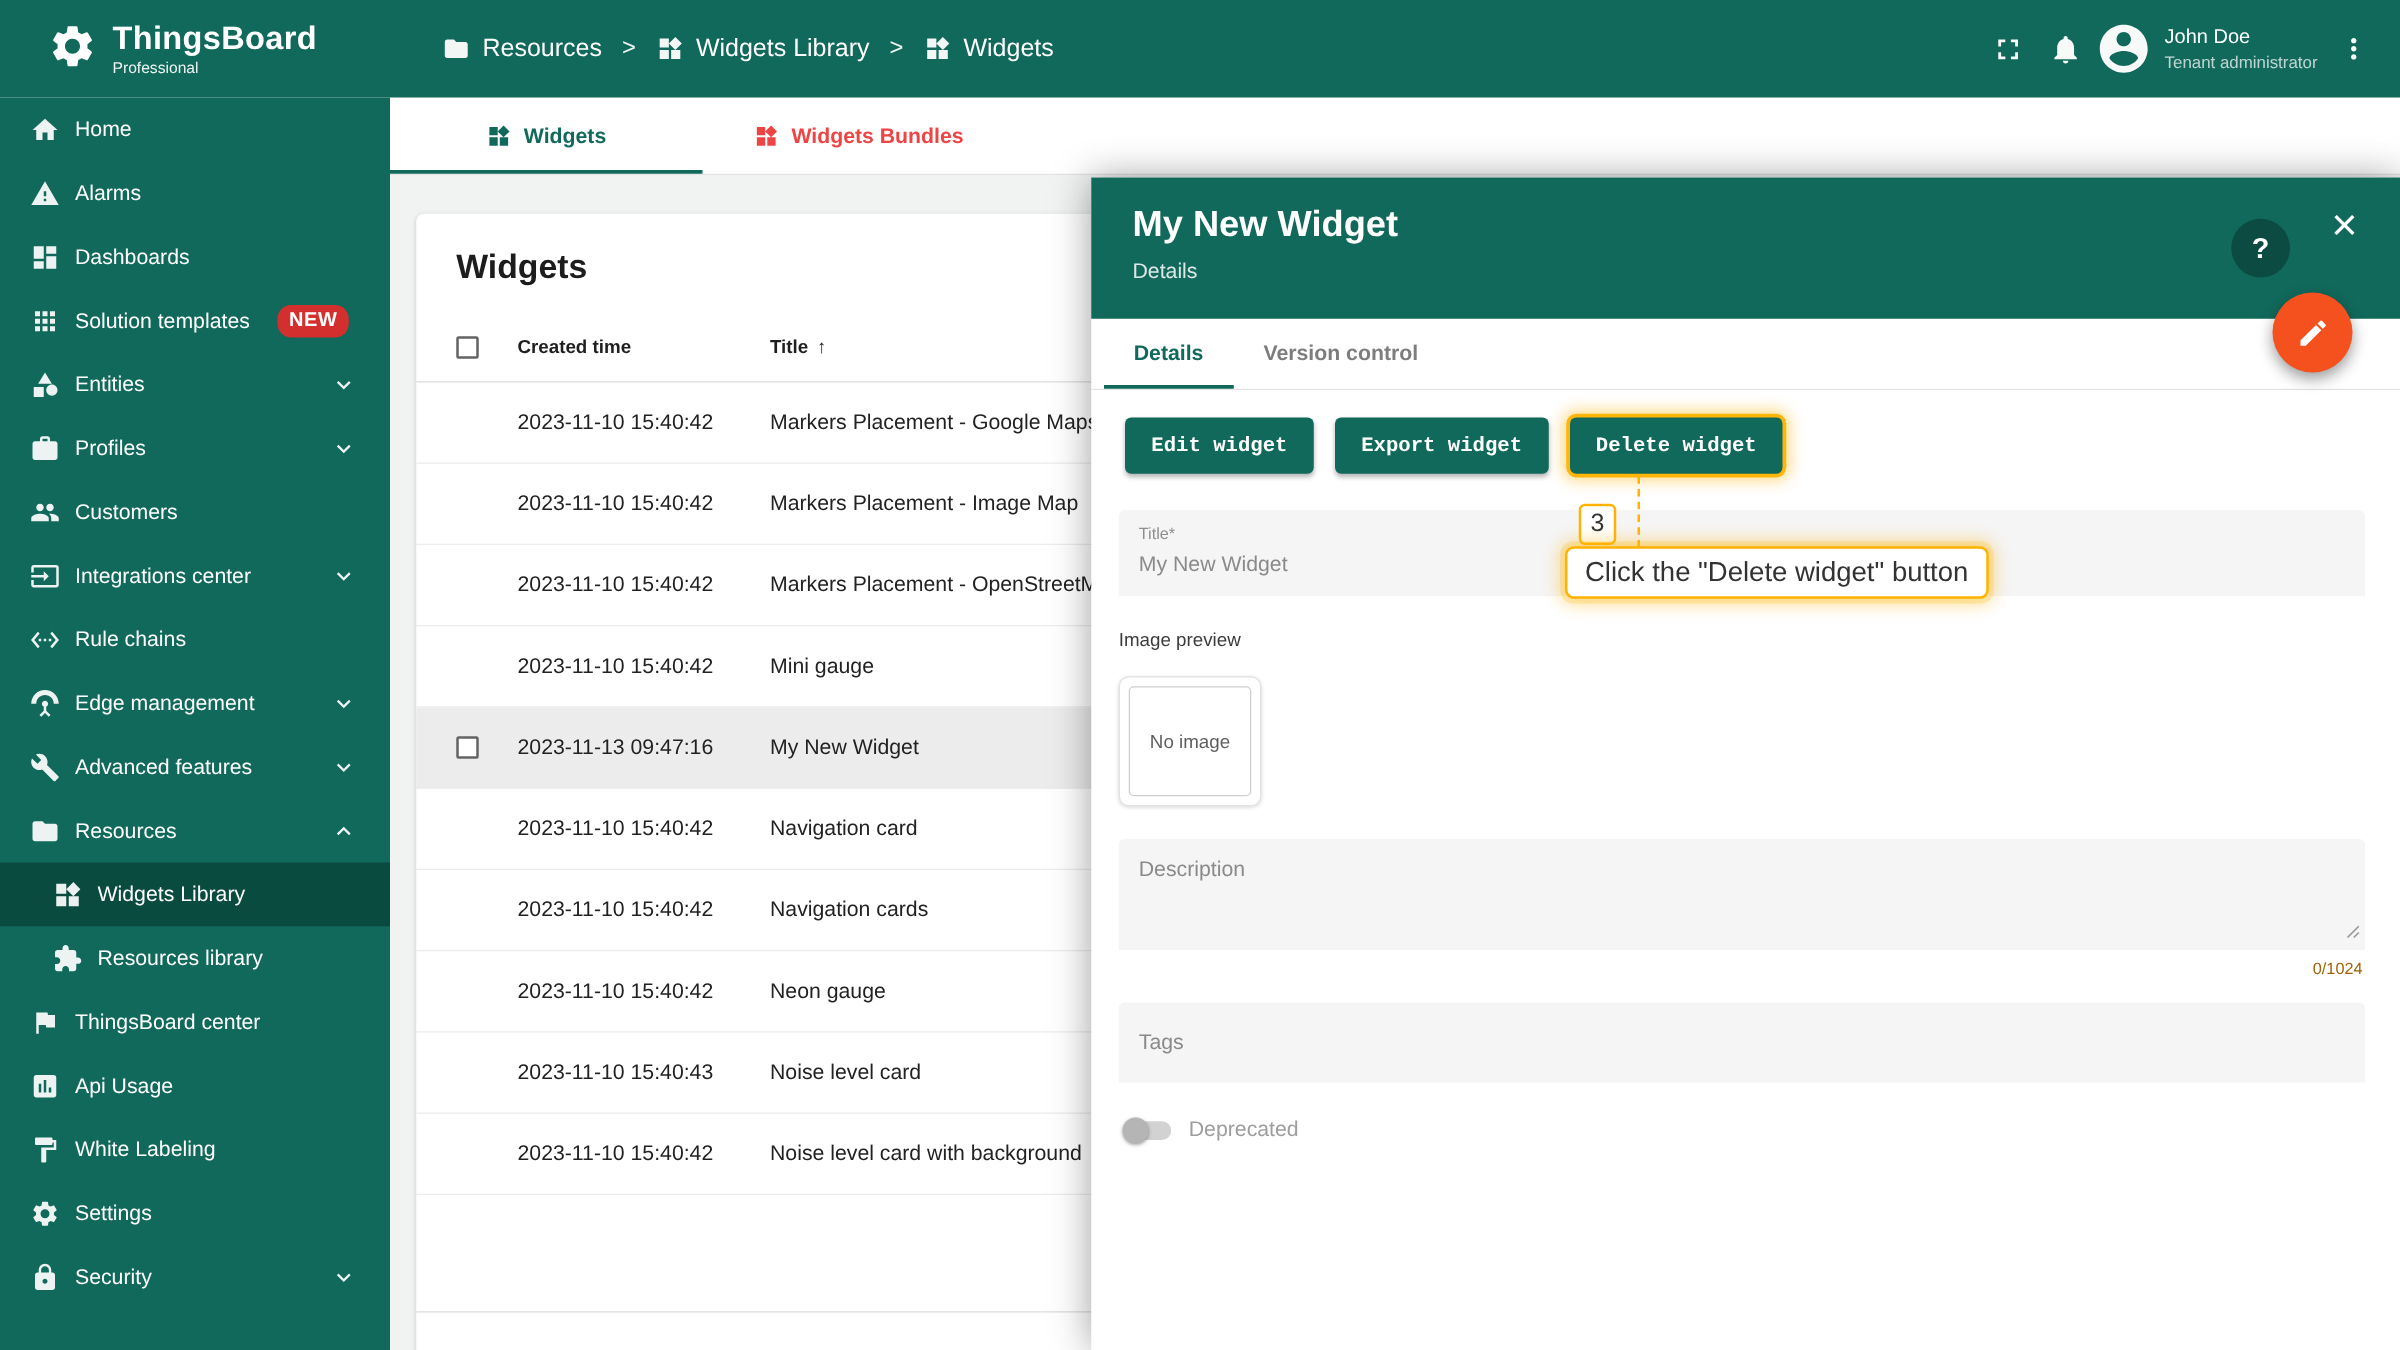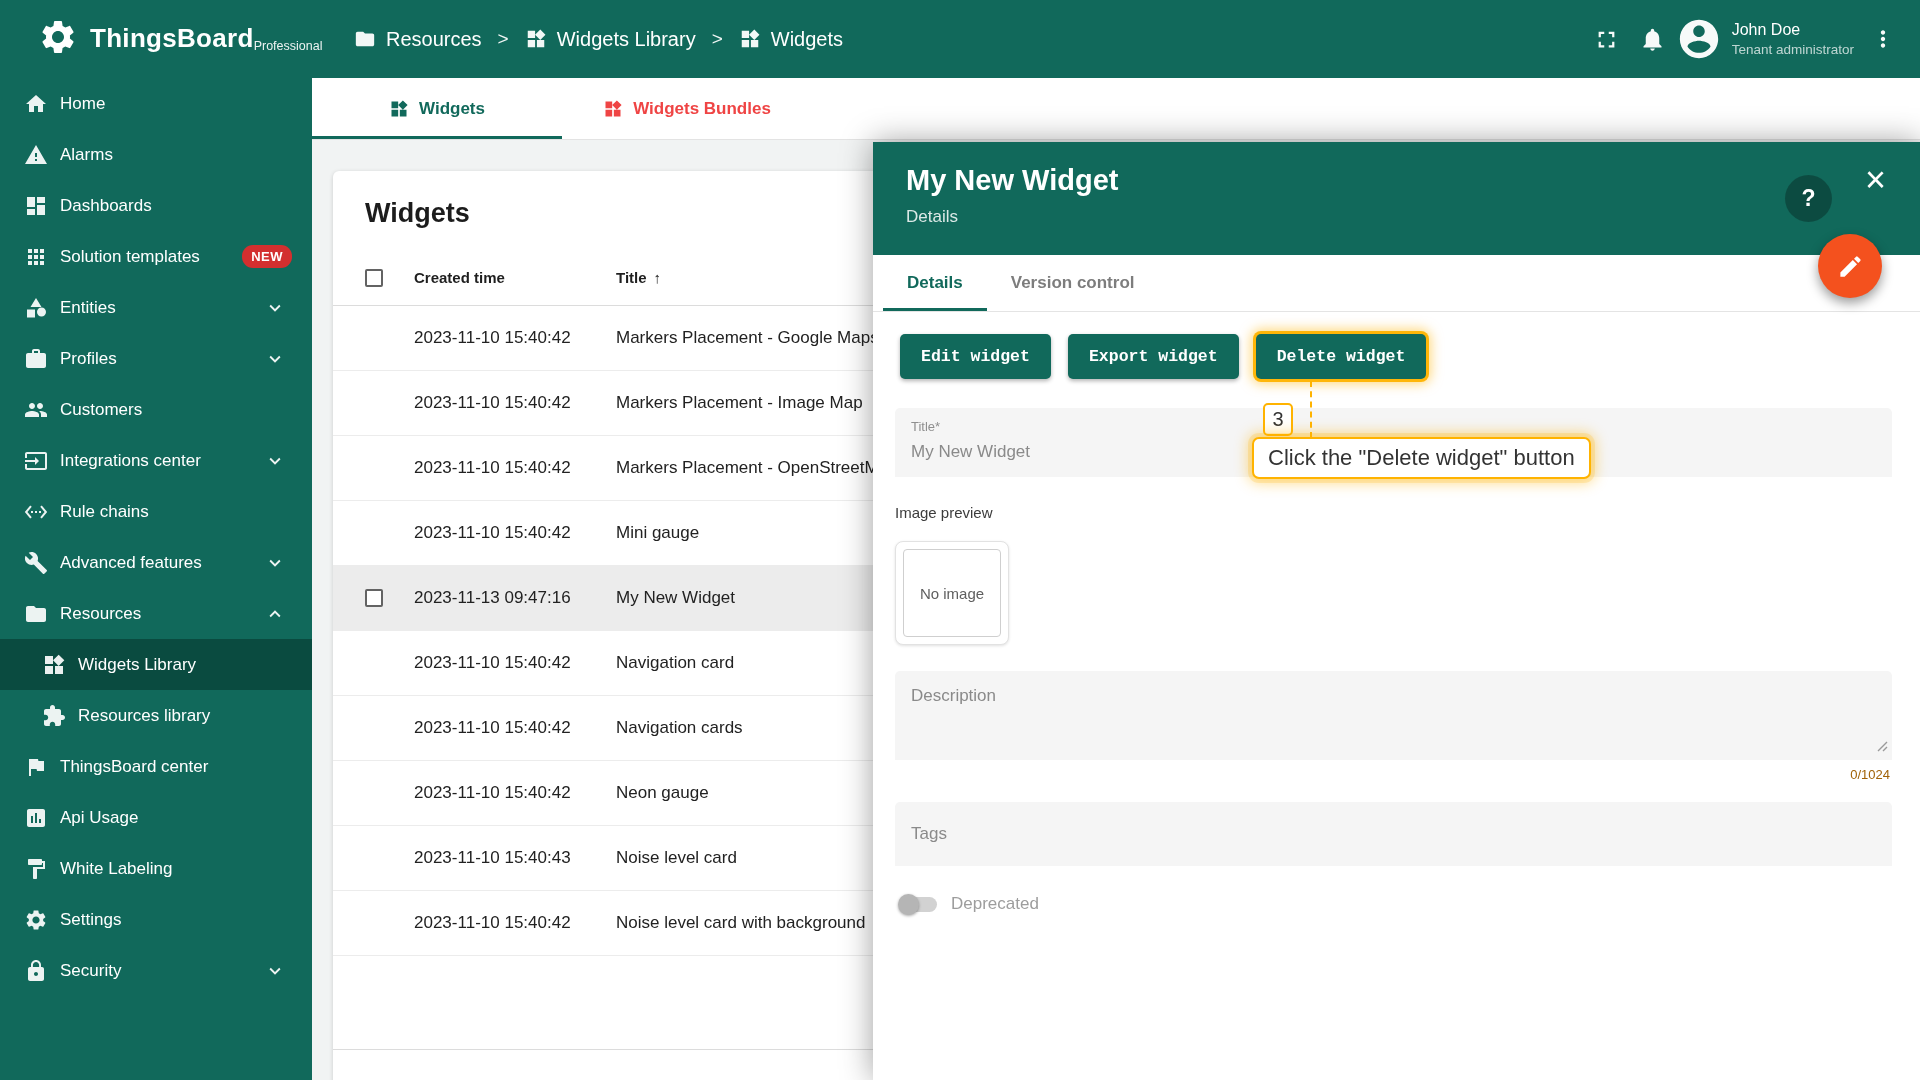--- a/index.html
+++ b/index.html
@@ -8,21 +8,21 @@
   *{box-sizing:border-box;margin:0;padding:0}
   html,body{width:1920px;height:1080px;overflow:hidden;background:#fff;
     font-family:"Liberation Sans",sans-serif;color:#212121;position:relative}
   .icon{display:inline-flex;align-items:center;justify-content:center;flex:none}
   .icon svg{display:block}
 
   
   .app-header{position:absolute;top:0;left:0;width:1920px;height:78px;background:var(--green);
     display:flex;align-items:center;color:#fff;z-index:30}
   .logo-wrap{width:312px;flex:none;display:flex;align-items:center;gap:12px;padding-left:38px;cursor:pointer}
-  .logo-text{display:flex;flex-direction:row;align-items:flex-end}
+  .logo-text{display:flex;flex-direction:column;align-items:flex-start}
   .logo-title{font-size:26px;font-weight:bold;letter-spacing:.3px;line-height:1.05}
   .logo-sub{font-size:12.5px;opacity:.92;margin-top:2px}
   .breadcrumb{display:flex;align-items:center;margin-left:42px;font-size:20px}
   .bc-item{display:flex;align-items:center;gap:10px;cursor:pointer}
   .bc-item .icon{opacity:.95}
   .bc-sep{margin:0 16px;font-size:19px;opacity:.95}
   .header-spacer{flex:1}
   .hbtn{width:46px;height:46px;display:flex;align-items:center;justify-content:center;cursor:pointer;opacity:.97}
   .user-block{margin:0 6px 0 10px;line-height:1.3;cursor:default}
   .user-name{font-size:16px}
@@ -31,22 +31,22 @@
 
   
   .sidebar{position:absolute;top:78px;left:0;width:312px;height:1002px;background:var(--green);
     overflow:hidden;z-index:20}
   .side-item{height:51px;display:flex;align-items:center;color:#fff;padding:0 14px 0 24px;
     cursor:pointer;font-size:17px;white-space:nowrap}
   .side-item .icon{margin-right:12px;opacity:.92}
   .side-label{flex:1;overflow:hidden;text-overflow:ellipsis}
   .side-item.child{padding-left:42px}
   .side-item.selected{background:var(--green-dark)}
-  .badge{background:var(--red);color:#fff;font-size:13px;font-weight:bold;padding:4px 9px;
-    border-radius:11px;letter-spacing:.5px;margin-left:auto;margin-right:6px}
+  .badge{background:var(--red);color:#fff;font-size:16px;font-weight:bold;padding:4px 9px;
+    border-radius:11px;letter-spacing:.5px;margin-left:auto;margin-right:19px}
   .chev{margin-left:auto;margin-right:8px;opacity:.9}
 
   
   .main{position:absolute;top:78px;left:312px;width:1608px;height:1002px;background:#f1f3f3}
   .tabbar{height:62px;background:#fff;border-bottom:1px solid #e3e3e3;display:flex}
   .tab{min-width:250px;display:flex;align-items:center;justify-content:center;gap:10px;
     font-size:17px;font-weight:bold;color:#ef4444;cursor:pointer}
   .tab.active{color:var(--green);box-shadow:inset 0 -3px 0 var(--green)}
   .content-bg{position:absolute;top:62px;left:0;right:0;bottom:0;background:#f1f3f3;overflow:hidden}
   .card{position:absolute;top:31px;left:21px;width:1560px;height:1040px;background:#fff;
@@ -283,20 +283,33 @@
       <span class="icon">
         <svg viewBox="0 0 24 24" width="24" height="24">
           <path d="M7.77 6.76 6.23 5.48.82 12l5.41 6.52 1.54-1.28L3.42 12l4.35-5.24zM7 13h2v-2H7v2zm10-2h-2v2h2v-2zm-6 2h2v-2h-2v2zm6.77-7.52-1.54 1.28L20.58 12l-4.35 5.24 1.54 1.28L23.18 12l-5.41-6.52z" fill="currentColor"></path>
         </svg>
       </span>
       <span class="side-label">Rule chains</span>
     </div>
     <div class="side-item">
       <span class="icon">
         <svg viewBox="0 0 24 24" width="24" height="24">
+          <path d="M12 5c3.87 0 7 3.13 7 7h2c0-4.97-4.03-9-9-9s-9 4.03-9 9h2c0-3.87 3.13-7 7-7zm1 9.29c.88-.39 1.5-1.26 1.5-2.29 0-1.38-1.12-2.5-2.5-2.5S9.5 10.62 9.5 12c0 1.02.62 1.9 1.5 2.29v3.3L7.59 21 9 22.41l3-3 3 3L16.41 21 13 17.59v-3.3zM12 1C5.93 1 1 5.93 1 12h2c0-4.97 4.03-9 9-9s9 4.03 9 9h2c0-6.07-4.93-11-11-11z" fill="currentColor"></path>
+        </svg>
+      </span>
+      <span class="side-label">Edge management</span>
+      <span class="icon chev">
+        <svg viewBox="0 0 24 24" width="22" height="22">
+          <path d="M7.41 8.59 12 13.17l4.59-4.58L18 10l-6 6-6-6z" fill="currentColor"></path>
+        </svg>
+      </span>
+    </div>
+    <div class="side-item">
+      <span class="icon">
+        <svg viewBox="0 0 24 24" width="24" height="24">
           <path d="M22.7 19l-9.1-9.1c.9-2.3.4-5-1.5-6.9-2-2-5-2.4-7.4-1.3L9 6 6 9 1.6 4.7C.4 7.1.9 10.1 2.9 12.1c1.9 1.9 4.6 2.4 6.9 1.5l9.1 9.1c.4.4 1 .4 1.4 0l2.3-2.3c.5-.4.5-1.1.1-1.4z" fill="currentColor"></path>
         </svg>
       </span>
       <span class="side-label">Advanced features</span>
       <span class="icon chev">
         <svg viewBox="0 0 24 24" width="22" height="22">
           <path d="M7.41 8.59 12 13.17l4.59-4.58L18 10l-6 6-6-6z" fill="currentColor"></path>
         </svg>
       </span>
     </div>

